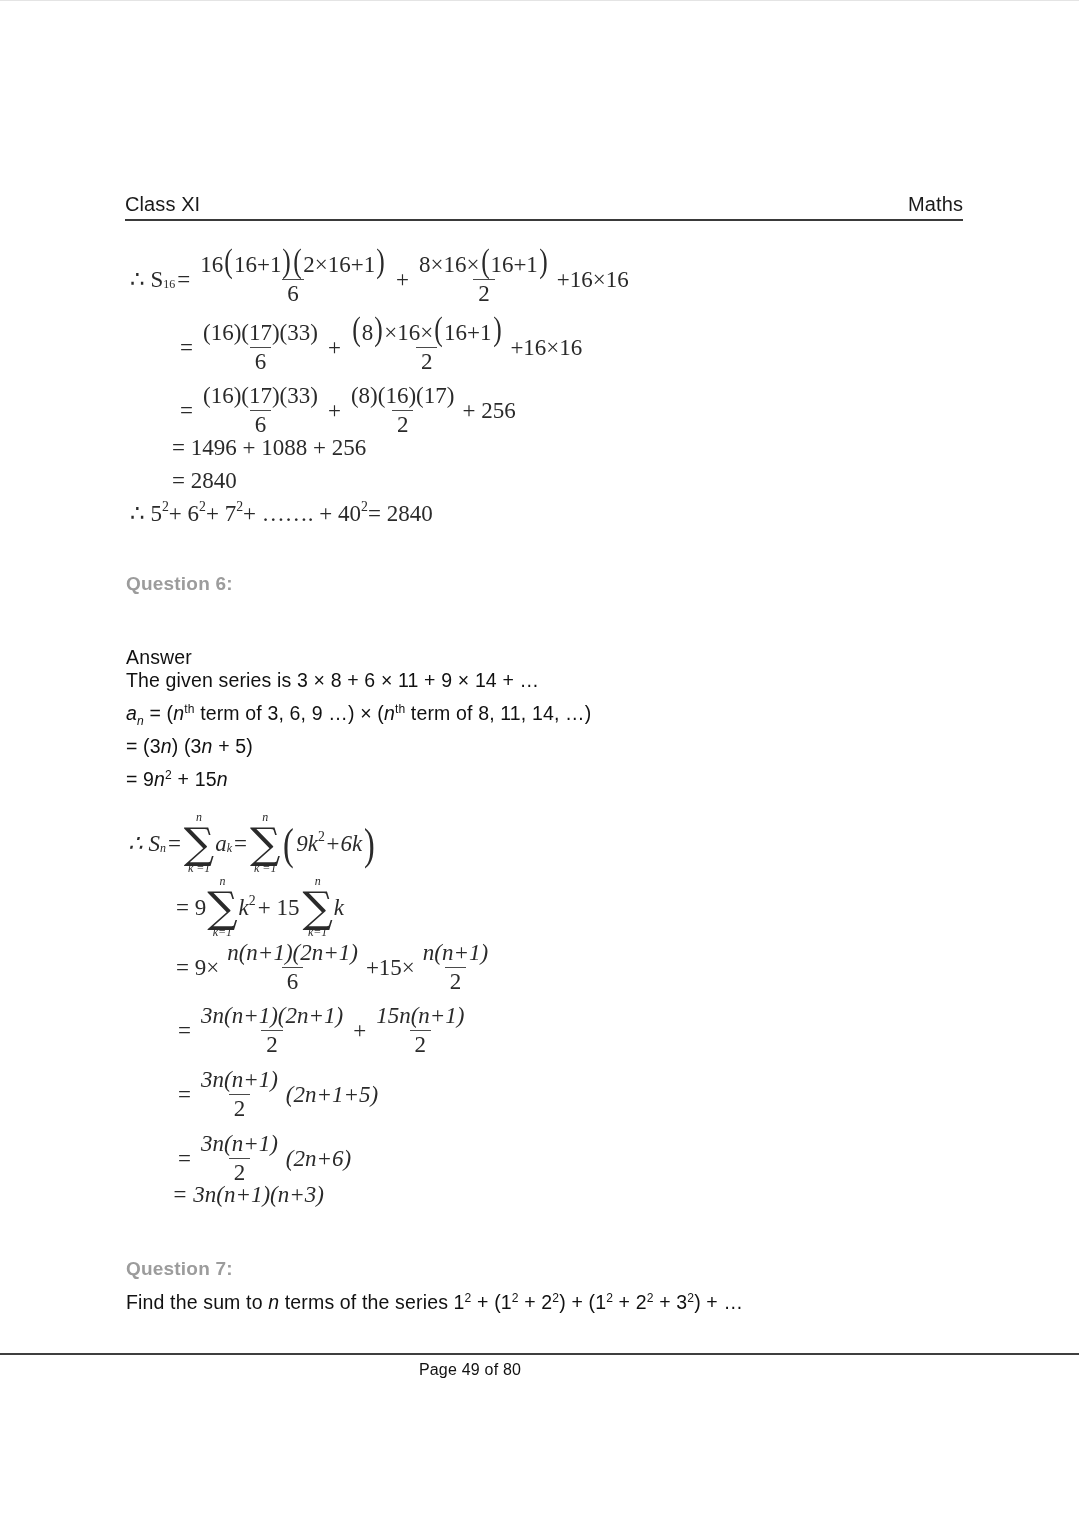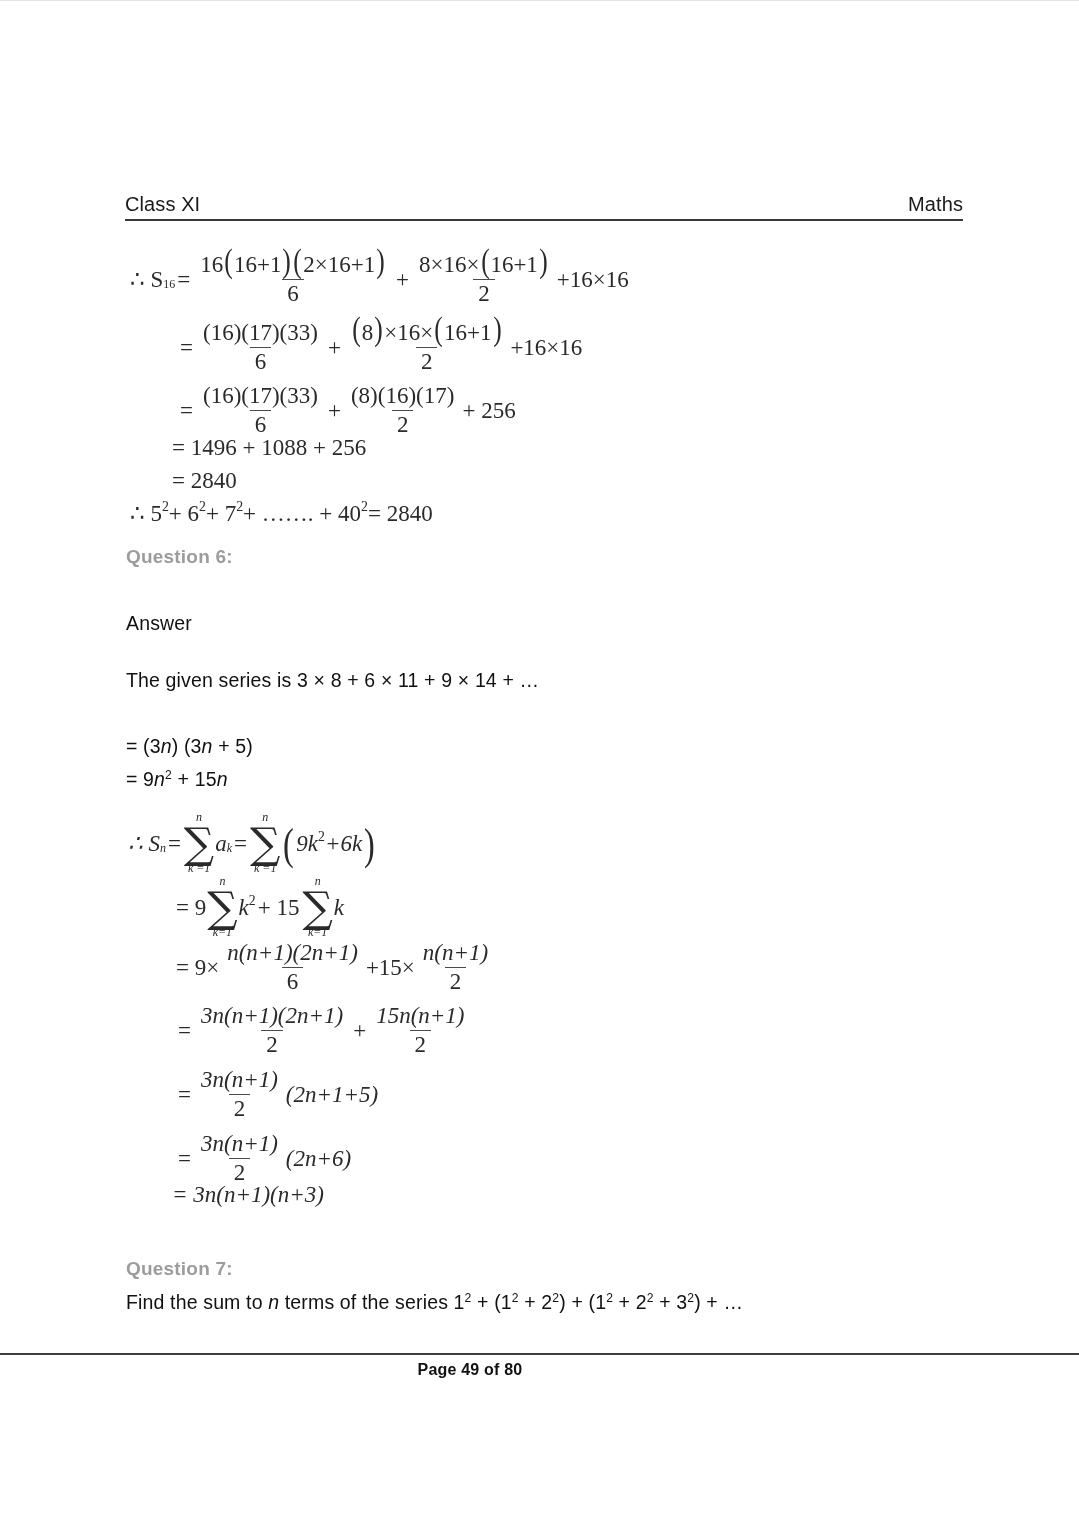--- a/index.html
+++ b/index.html
@@ -141,21 +141,21 @@
     height: 2px;
     background: #3f3f3f;
   }
   .footer-text {
     position: absolute;
     top: 1361px;
     left: 0;
     width: 940px;
     text-align: center;
     font-size: 16px;
-    font-weight: bold;
+    font-weight: normal;
     color: #111111;
     letter-spacing: 0.2px;
   }
 </style>
 </head>
 <body>
 
 <div class="page">
 
   <div class="top-edge"></div>
@@ -219,27 +219,30 @@
       <span class="up">2</span>
       <span> + 6</span>
       <span class="up">2</span>
       <span> + 7</span>
       <span class="up">2</span>
       <span> + ……. + 40</span>
       <span class="up">2</span>
       <span> = 2840</span>
   </div>
 
-  <div class="q-label" style="top:546px;">Question 6:</div>
-
-
-  <div class="txt" style="top:612px;">Answer</div>
+  <div class="q-label" style="top:573px;">Question 6:</div>
+
+
+  <div class="txt" style="top:646px;">Answer</div>
 
   <div class="txt" style="top:669px;">The given series is 3 × 8 + 6 × 11 + 9 × 14 + …</div>
 
+  <div class="txt" style="top:702px;">
+    <i>a</i><sub><i>n</i></sub><span> = (</span><i>n</i><sup>th</sup><span> term of 3, 6, 9 …) × (</span><i>n</i><sup>th</sup><span> term of 8, 11, 14, …)</span>
+  </div>
 
   <div class="txt" style="top:735px;">
     <span>= (3</span><i>n</i><span>) (3</span><i>n</i><span> + 5)</span>
   </div>
 
   <div class="txt" style="top:768px;">
     <span>= 9</span><i>n</i><sup>2</sup><span> + 15</span><i>n</i>
   </div>
 
   <div class="math" style="top:812px; left:128px;">

